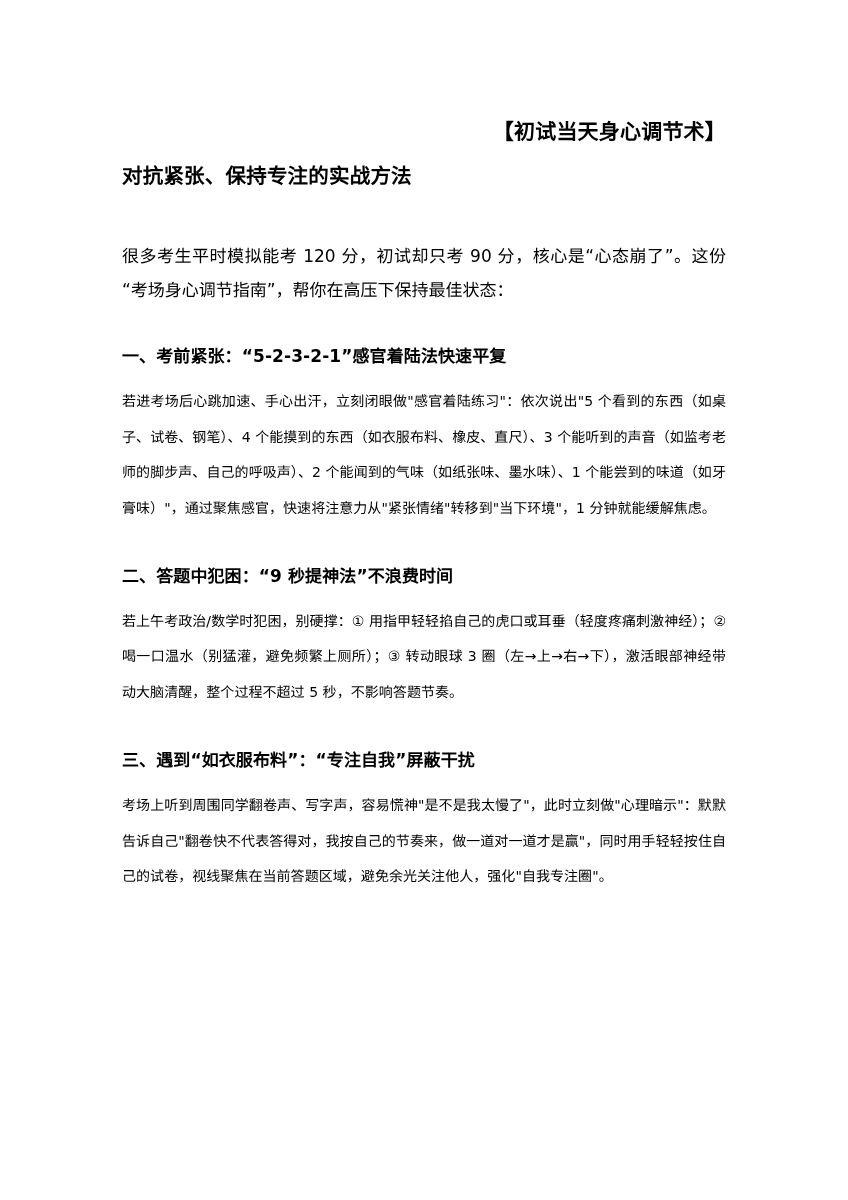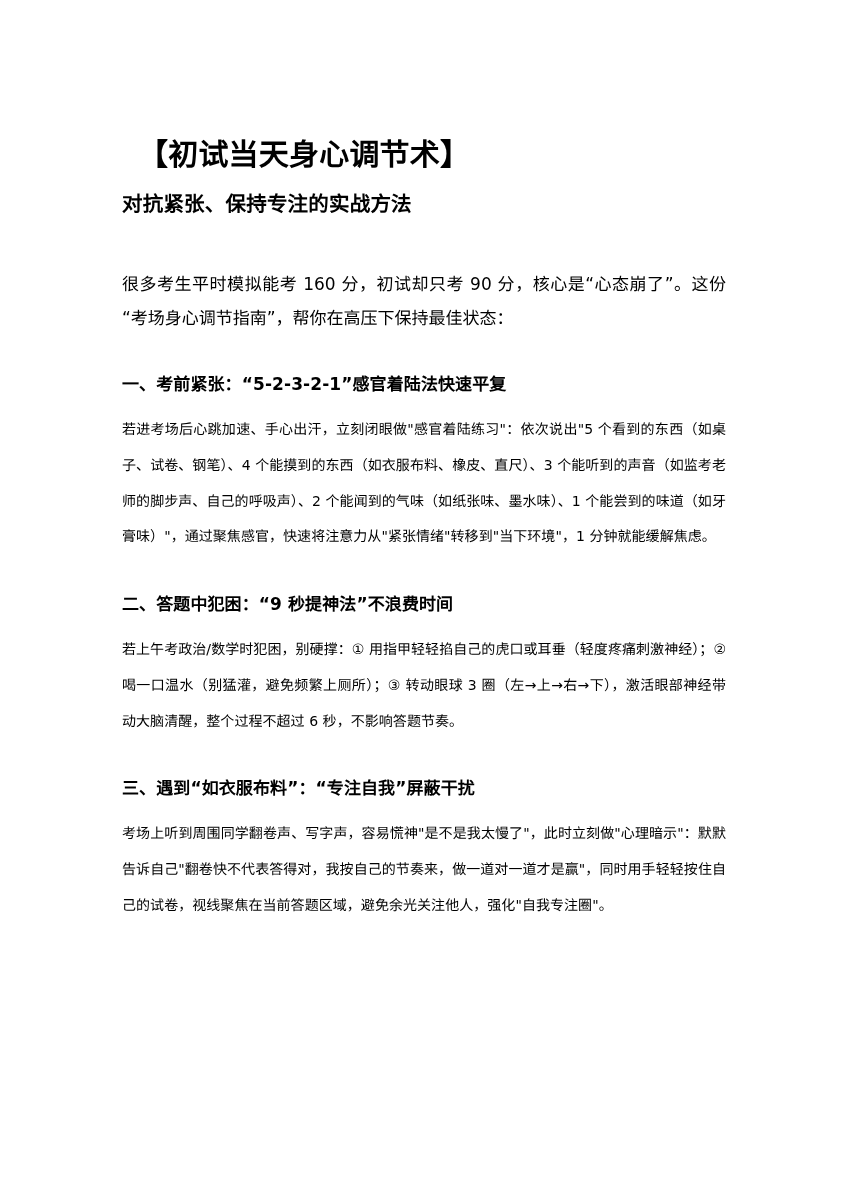--- a/index.html
+++ b/index.html
@@ -19,24 +19,24 @@
 
   .page {
     box-sizing: border-box;
     width: 848px;
     height: 1200px;
     padding: 118px 122px 0 122px;
     background: #ffffff;
   }
 
   .doc-title {
-    margin: 16px;
+    margin: 0;
     padding: 0;
-    text-align: left;
-    font-size: 30px;
+    text-align: right;
+    font-size: 21px;
     font-weight: bold;
     line-height: 1.38;
     letter-spacing: 0.2px;
     color: #000000;
   }
 
   .doc-subtitle {
     margin: 16px 0 0 0;
     padding: 0;
     font-size: 20.5px;
@@ -82,30 +82,30 @@
 </style>
 </head>
 <body>
 
 <div class="page">
 
   <h1 class="doc-title">【初试当天身心调节术】</h1>
 
   <h2 class="doc-subtitle">对抗紧张、保持专注的实战方法</h2>
 
-  <p class="intro">很多考生平时模拟能考 160 分，初试却只考 90 分，核心是“心态崩了”。这份“考场身心调节指南”，帮你在高压下保持最佳状态：</p>
+  <p class="intro">很多考生平时模拟能考 120 分，初试却只考 90 分，核心是“心态崩了”。这份“考场身心调节指南”，帮你在高压下保持最佳状态：</p>
 
   <section class="section">
     <h3 class="section-heading">一、考前紧张：“5-2-3-2-1”感官着陆法快速平复</h3>
     <p class="section-body">若进考场后心跳加速、手心出汗，立刻闭眼做"感官着陆练习"：依次说出"5 个看到的东西（如桌子、试卷、钢笔）、4 个能摸到的东西（如衣服布料、橡皮、直尺）、3 个能听到的声音（如监考老师的脚步声、自己的呼吸声）、2 个能闻到的气味（如纸张味、墨水味）、1 个能尝到的味道（如牙膏味）"，通过聚焦感官，快速将注意力从"紧张情绪"转移到"当下环境"，1 分钟就能缓解焦虑。</p>
   </section>
 
   <section class="section">
     <h3 class="section-heading">二、答题中犯困：“9 秒提神法”不浪费时间</h3>
-    <p class="section-body">若上午考政治/数学时犯困，别硬撑：① 用指甲轻轻掐自己的虎口或耳垂（轻度疼痛刺激神经）；② 喝一口温水（别猛灌，避免频繁上厕所）；③ 转动眼球 3 圈（左→上→右→下），激活眼部神经带动大脑清醒，整个过程不超过 6 秒，不影响答题节奏。</p>
+    <p class="section-body">若上午考政治/数学时犯困，别硬撑：① 用指甲轻轻掐自己的虎口或耳垂（轻度疼痛刺激神经）；② 喝一口温水（别猛灌，避免频繁上厕所）；③ 转动眼球 3 圈（左→上→右→下），激活眼部神经带动大脑清醒，整个过程不超过 5 秒，不影响答题节奏。</p>
   </section>
 
   <section class="section">
     <h3 class="section-heading">三、遇到“如衣服布料”：“专注自我”屏蔽干扰</h3>
     <p class="section-body">考场上听到周围同学翻卷声、写字声，容易慌神"是不是我太慢了"，此时立刻做"心理暗示"：默默告诉自己"翻卷快不代表答得对，我按自己的节奏来，做一道对一道才是赢"，同时用手轻轻按住自己的试卷，视线聚焦在当前答题区域，避免余光关注他人，强化"自我专注圈"。</p>
   </section>
 
 </div>
 
 </body></html>

